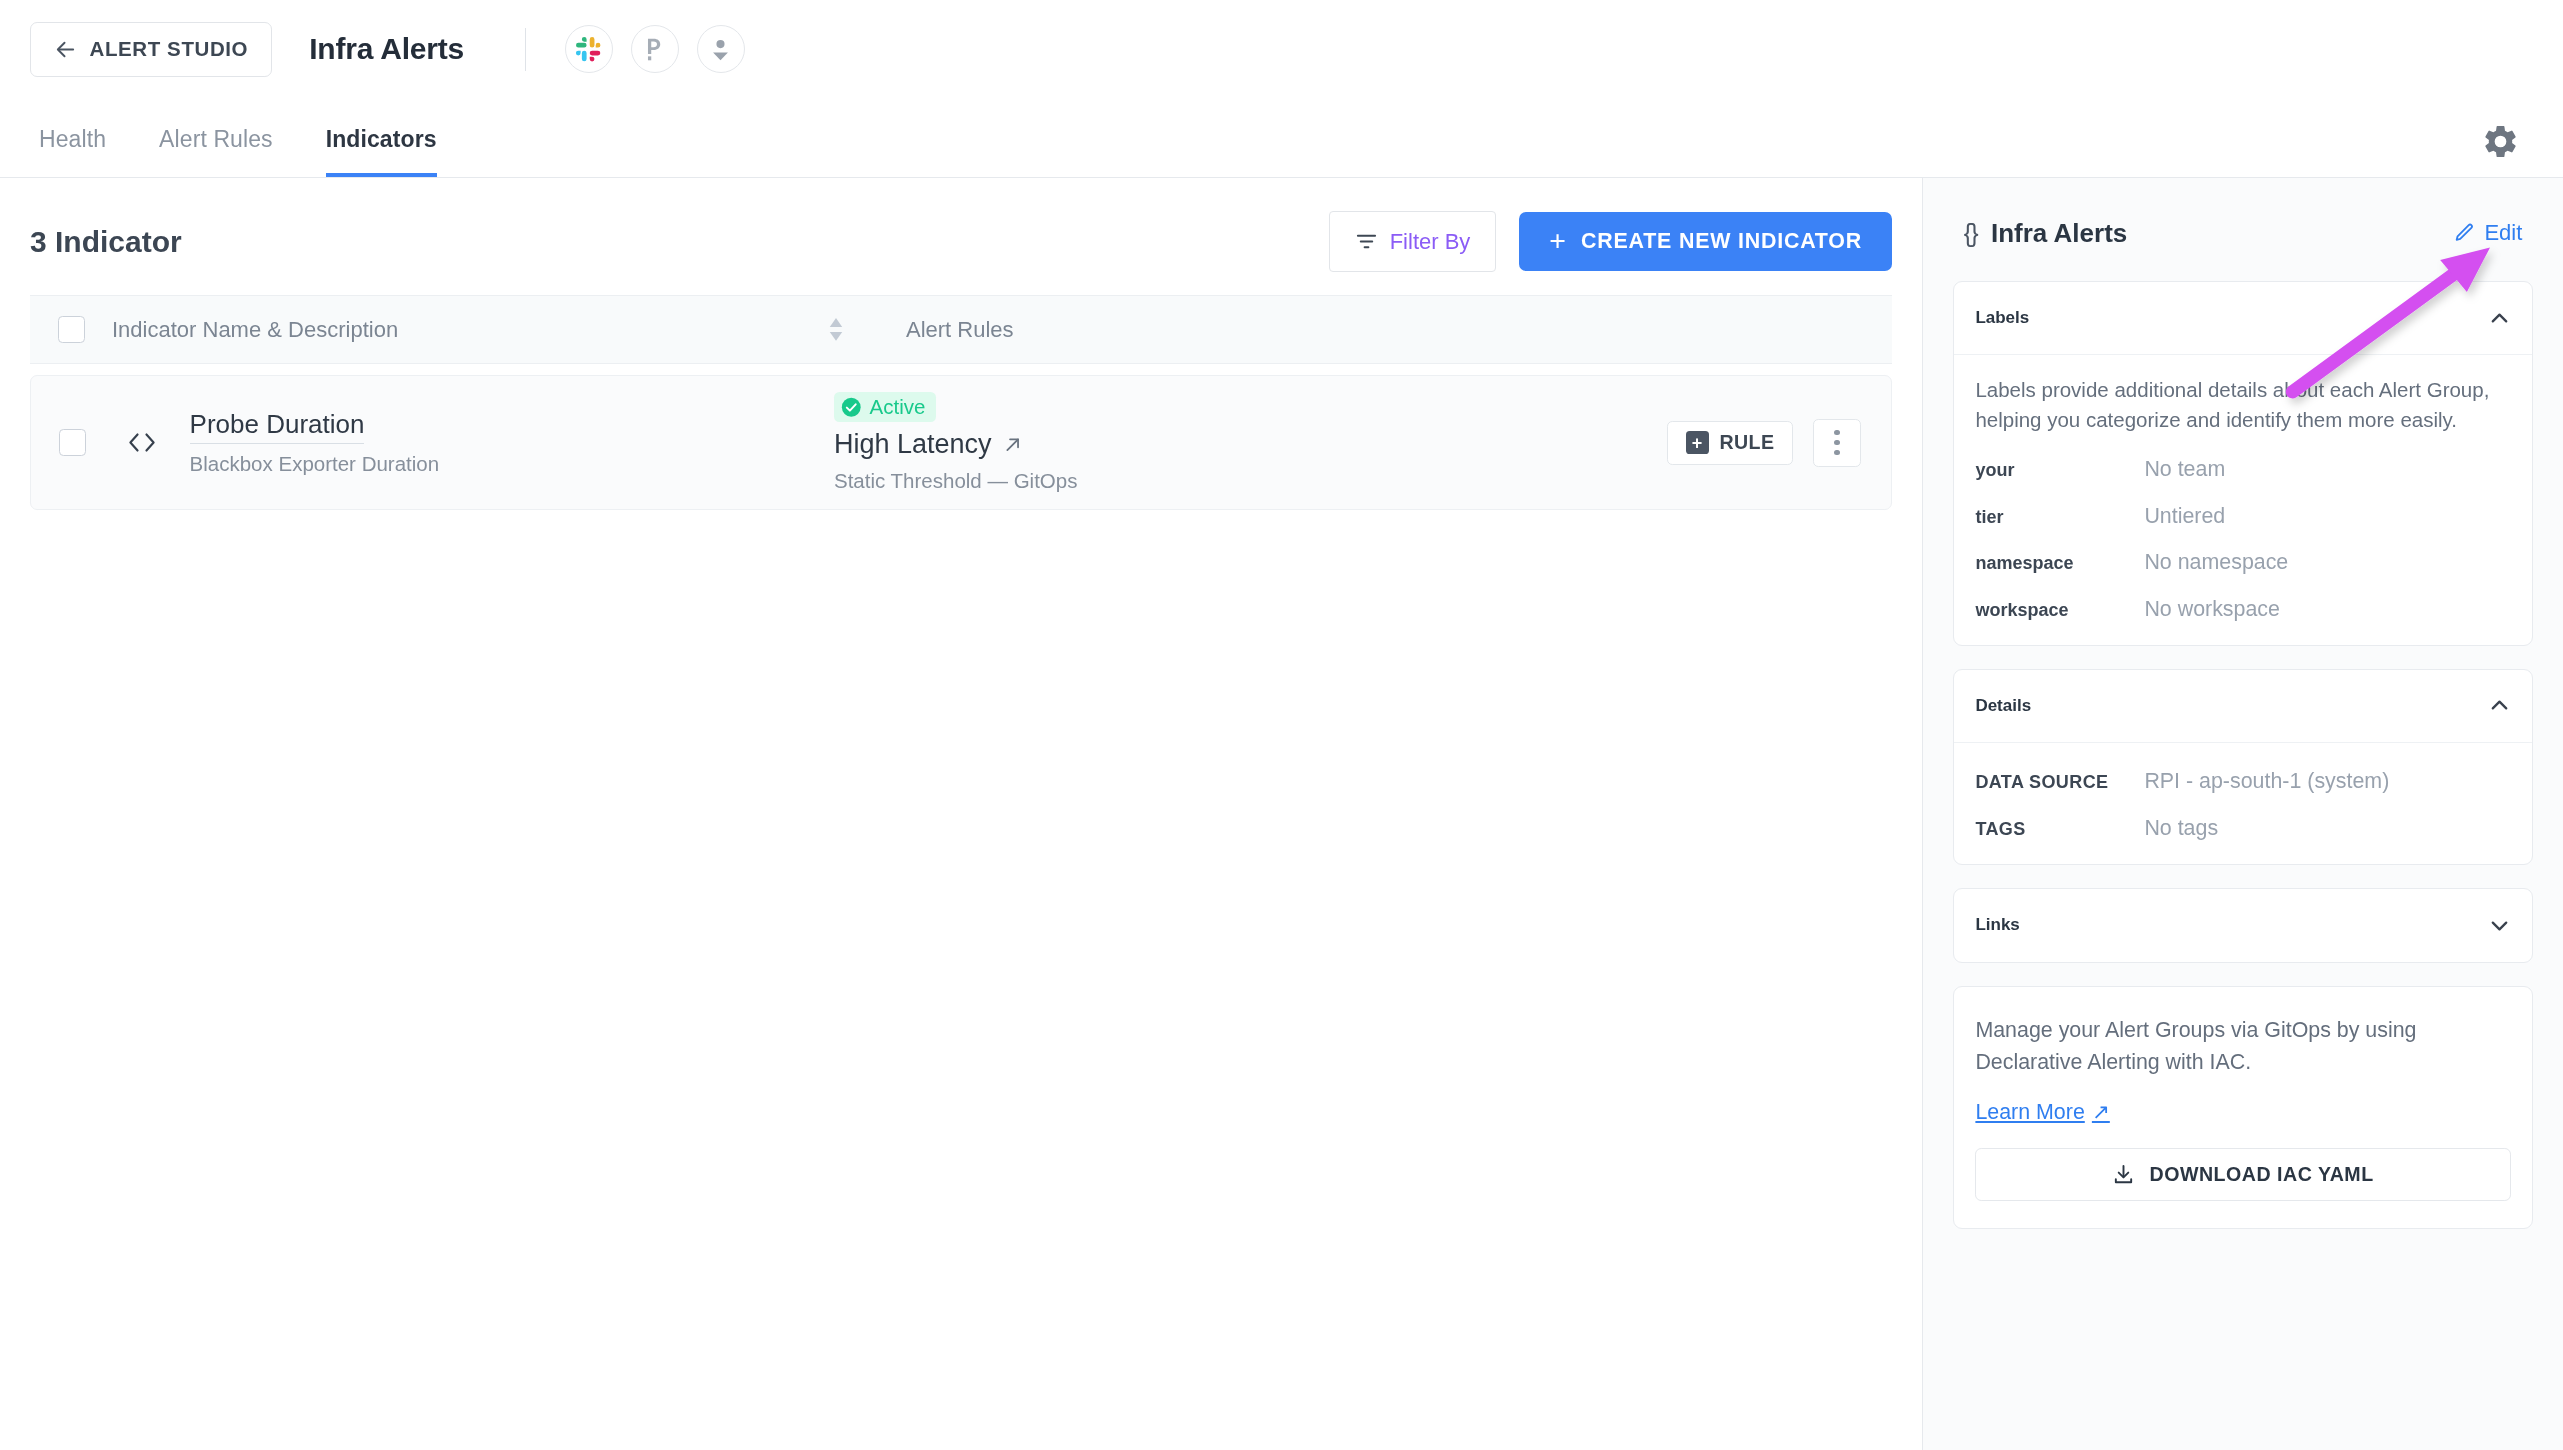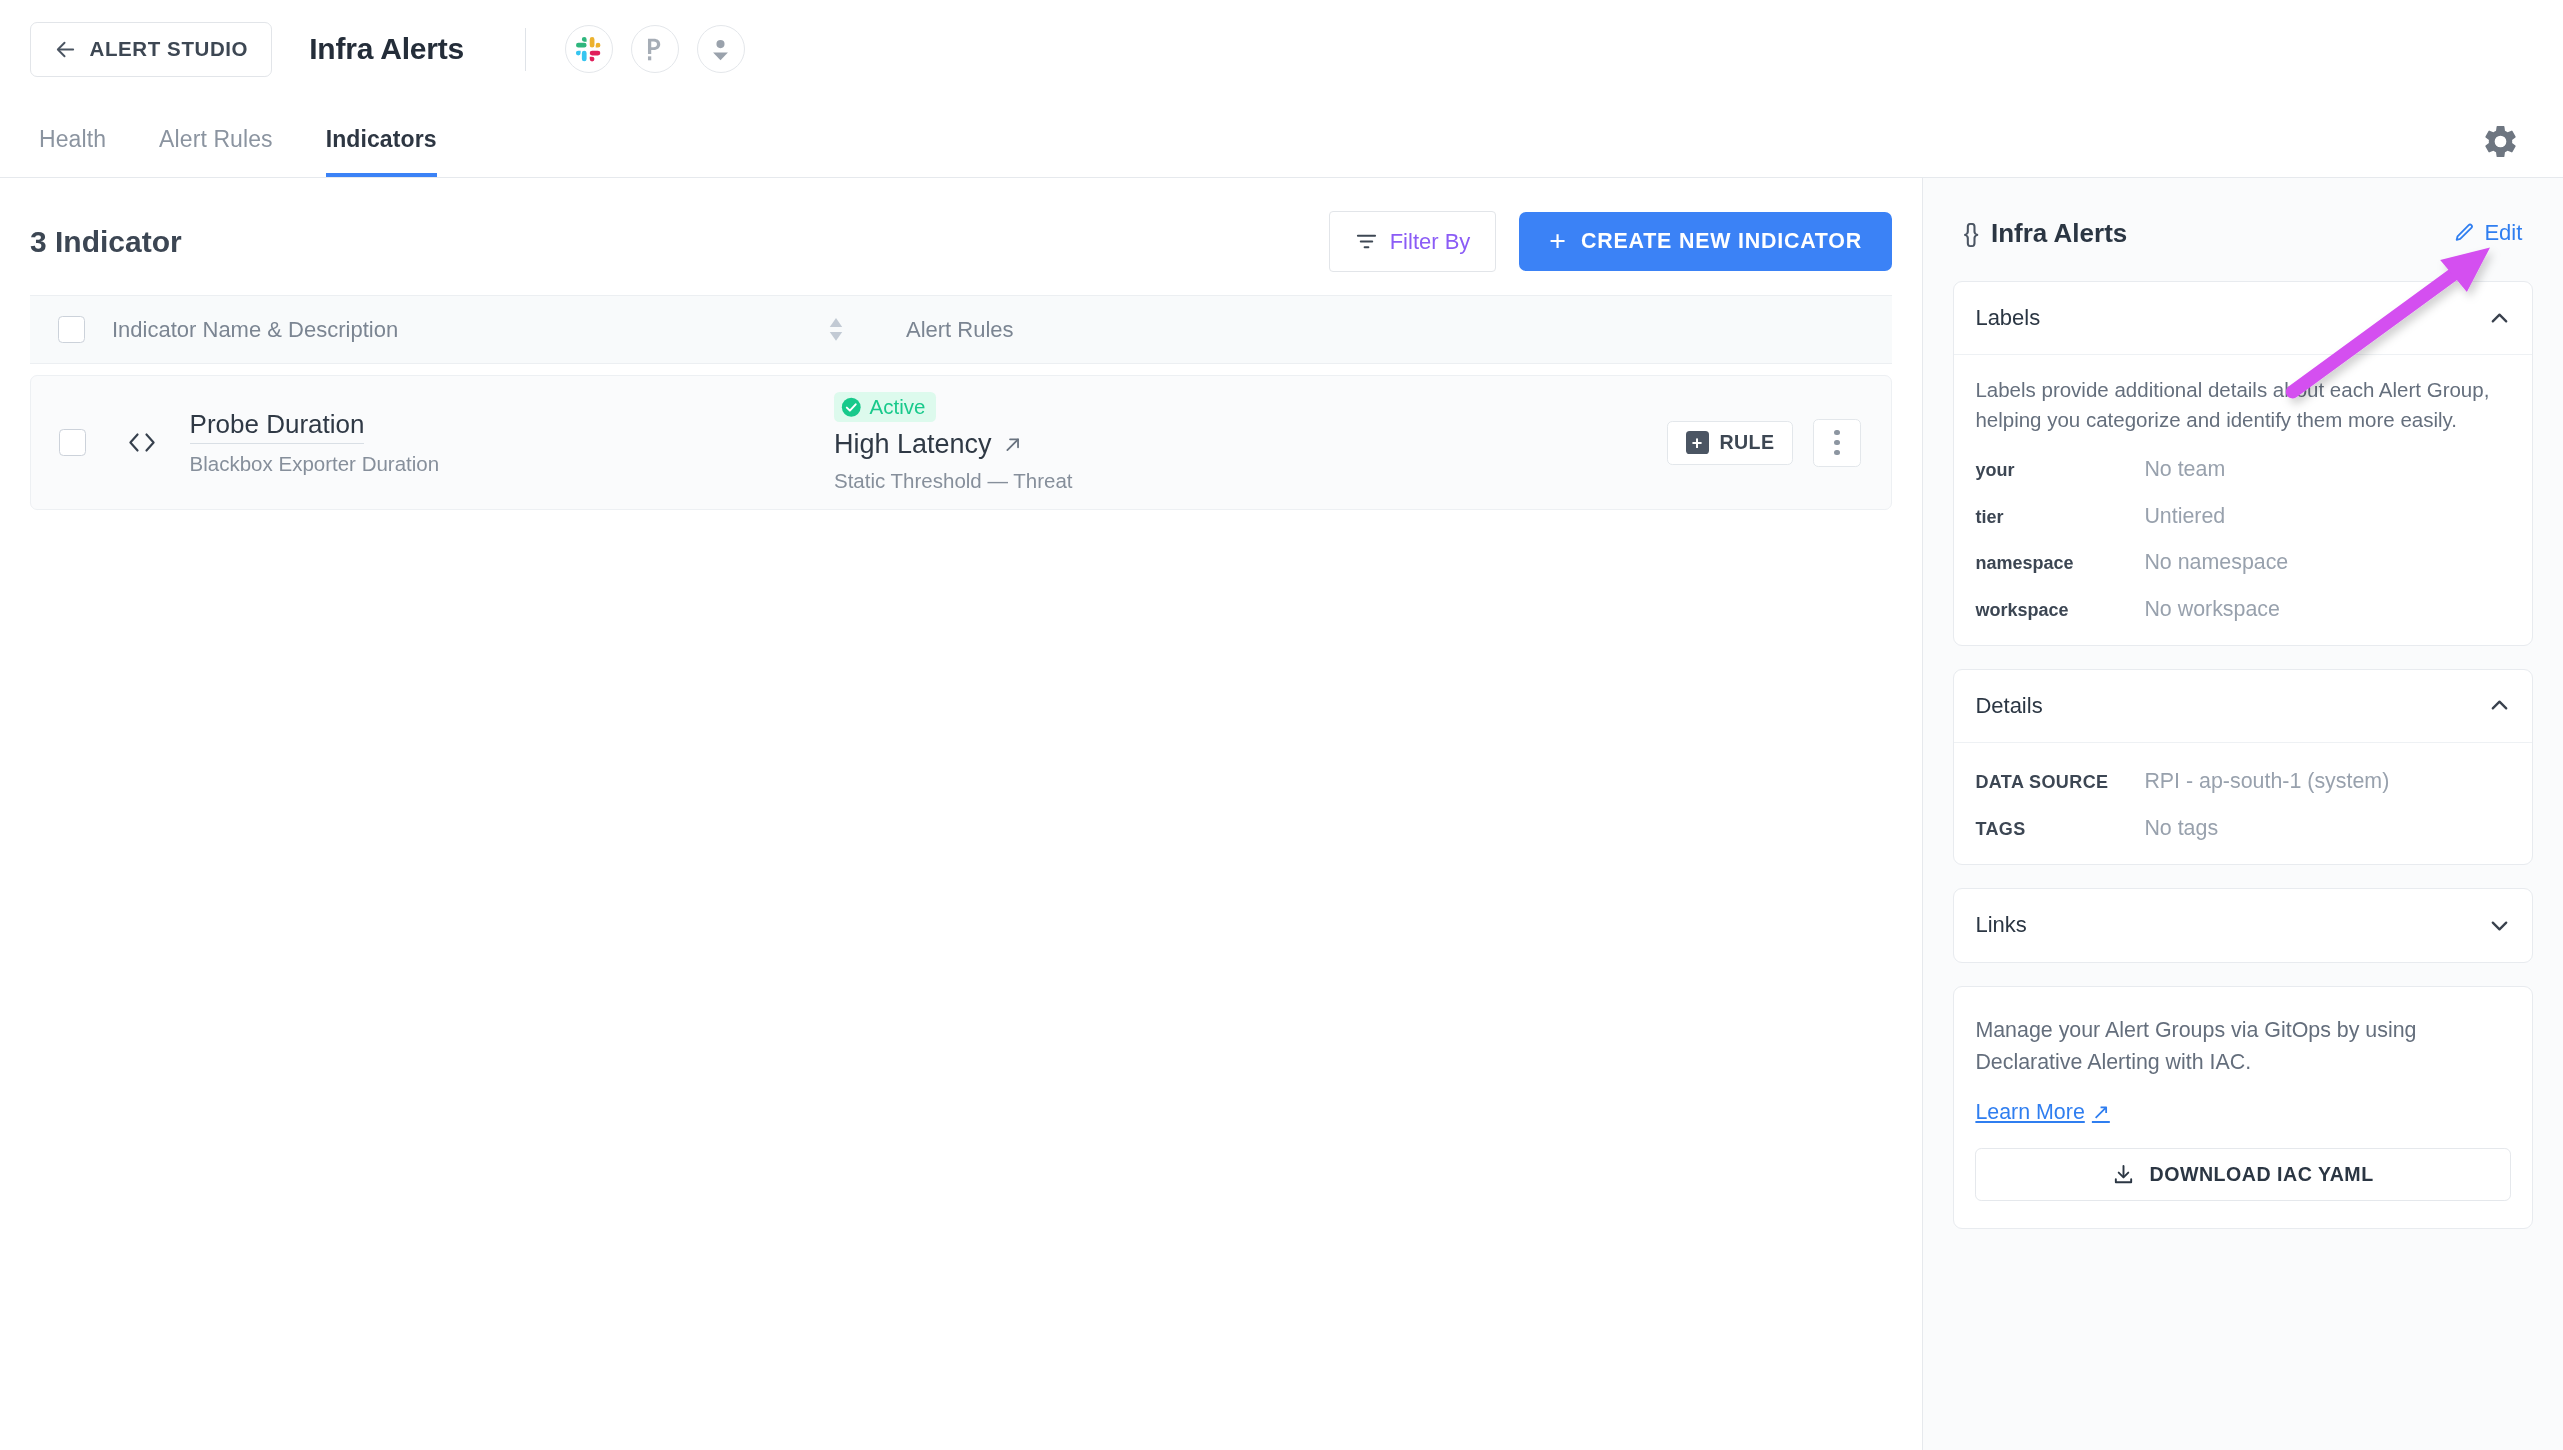--- a/index.html
+++ b/index.html
@@ -275,21 +275,21 @@
     margin-top: 23px;
   }
   .card-head {
     display: flex; align-items: center;
     height: 73px;
     padding: 0 21.4px;
     border-bottom: 0.9px solid #eef1f4;
     cursor: pointer;
   }
   .card-head.no-border { border-bottom: none; }
-  .card-title { font-size: 22px; font-weight: 400; color: #2b3643; }
+  .card-title { font-size: 17px; font-weight: 700; color: #2b3643; }
   .chev { margin-left: auto; width: 23px; height: 23px; color: #39414d; display: block; }
   .card-body { padding: 19.6px 21.4px 23px 21.4px; }
   .card-desc { font-size: 20.5px; line-height: 1.5; color: #656f7d; }
 
   .kv-row { display: flex; align-items: baseline; margin-top: 21.4px; }
   .kv-key { width: 169px; font-size: 18px; font-weight: 700; color: #3c4653; flex: 0 0 169px; }
   .kv-val { font-size: 21.4px; color: #98a1ad; }
   .kv-key.caps { font-size: 18px; letter-spacing: 0.4px; }
 
   .iac-card {
@@ -443,21 +443,21 @@
           </svg>
           <span>Active</span>
         </div>
         <div class="rule-name">
           <span>High Latency</span>
           <svg width="21.4" height="21.4" viewBox="0 0 24 24" fill="none" stroke="#69737f" stroke-width="2" stroke-linecap="round" stroke-linejoin="round">
             <line x1="6" y1="18" x2="18" y2="6"></line>
               <polyline points="9 6 18 6 18 15"></polyline>
           </svg>
         </div>
-        <div class="rule-sub">Static Threshold — Threat</div>
+        <div class="rule-sub">Static Threshold — GitOps</div>
       </div>
       <div class="row-actions">
         <div class="rule-chip">
           <span class="chip-plus">+</span>
           <span>RULE</span>
         </div>
         <div class="kebab-btn">
           <span class="kebab-dot"></span>
           <span class="kebab-dot"></span>
           <span class="kebab-dot"></span>

